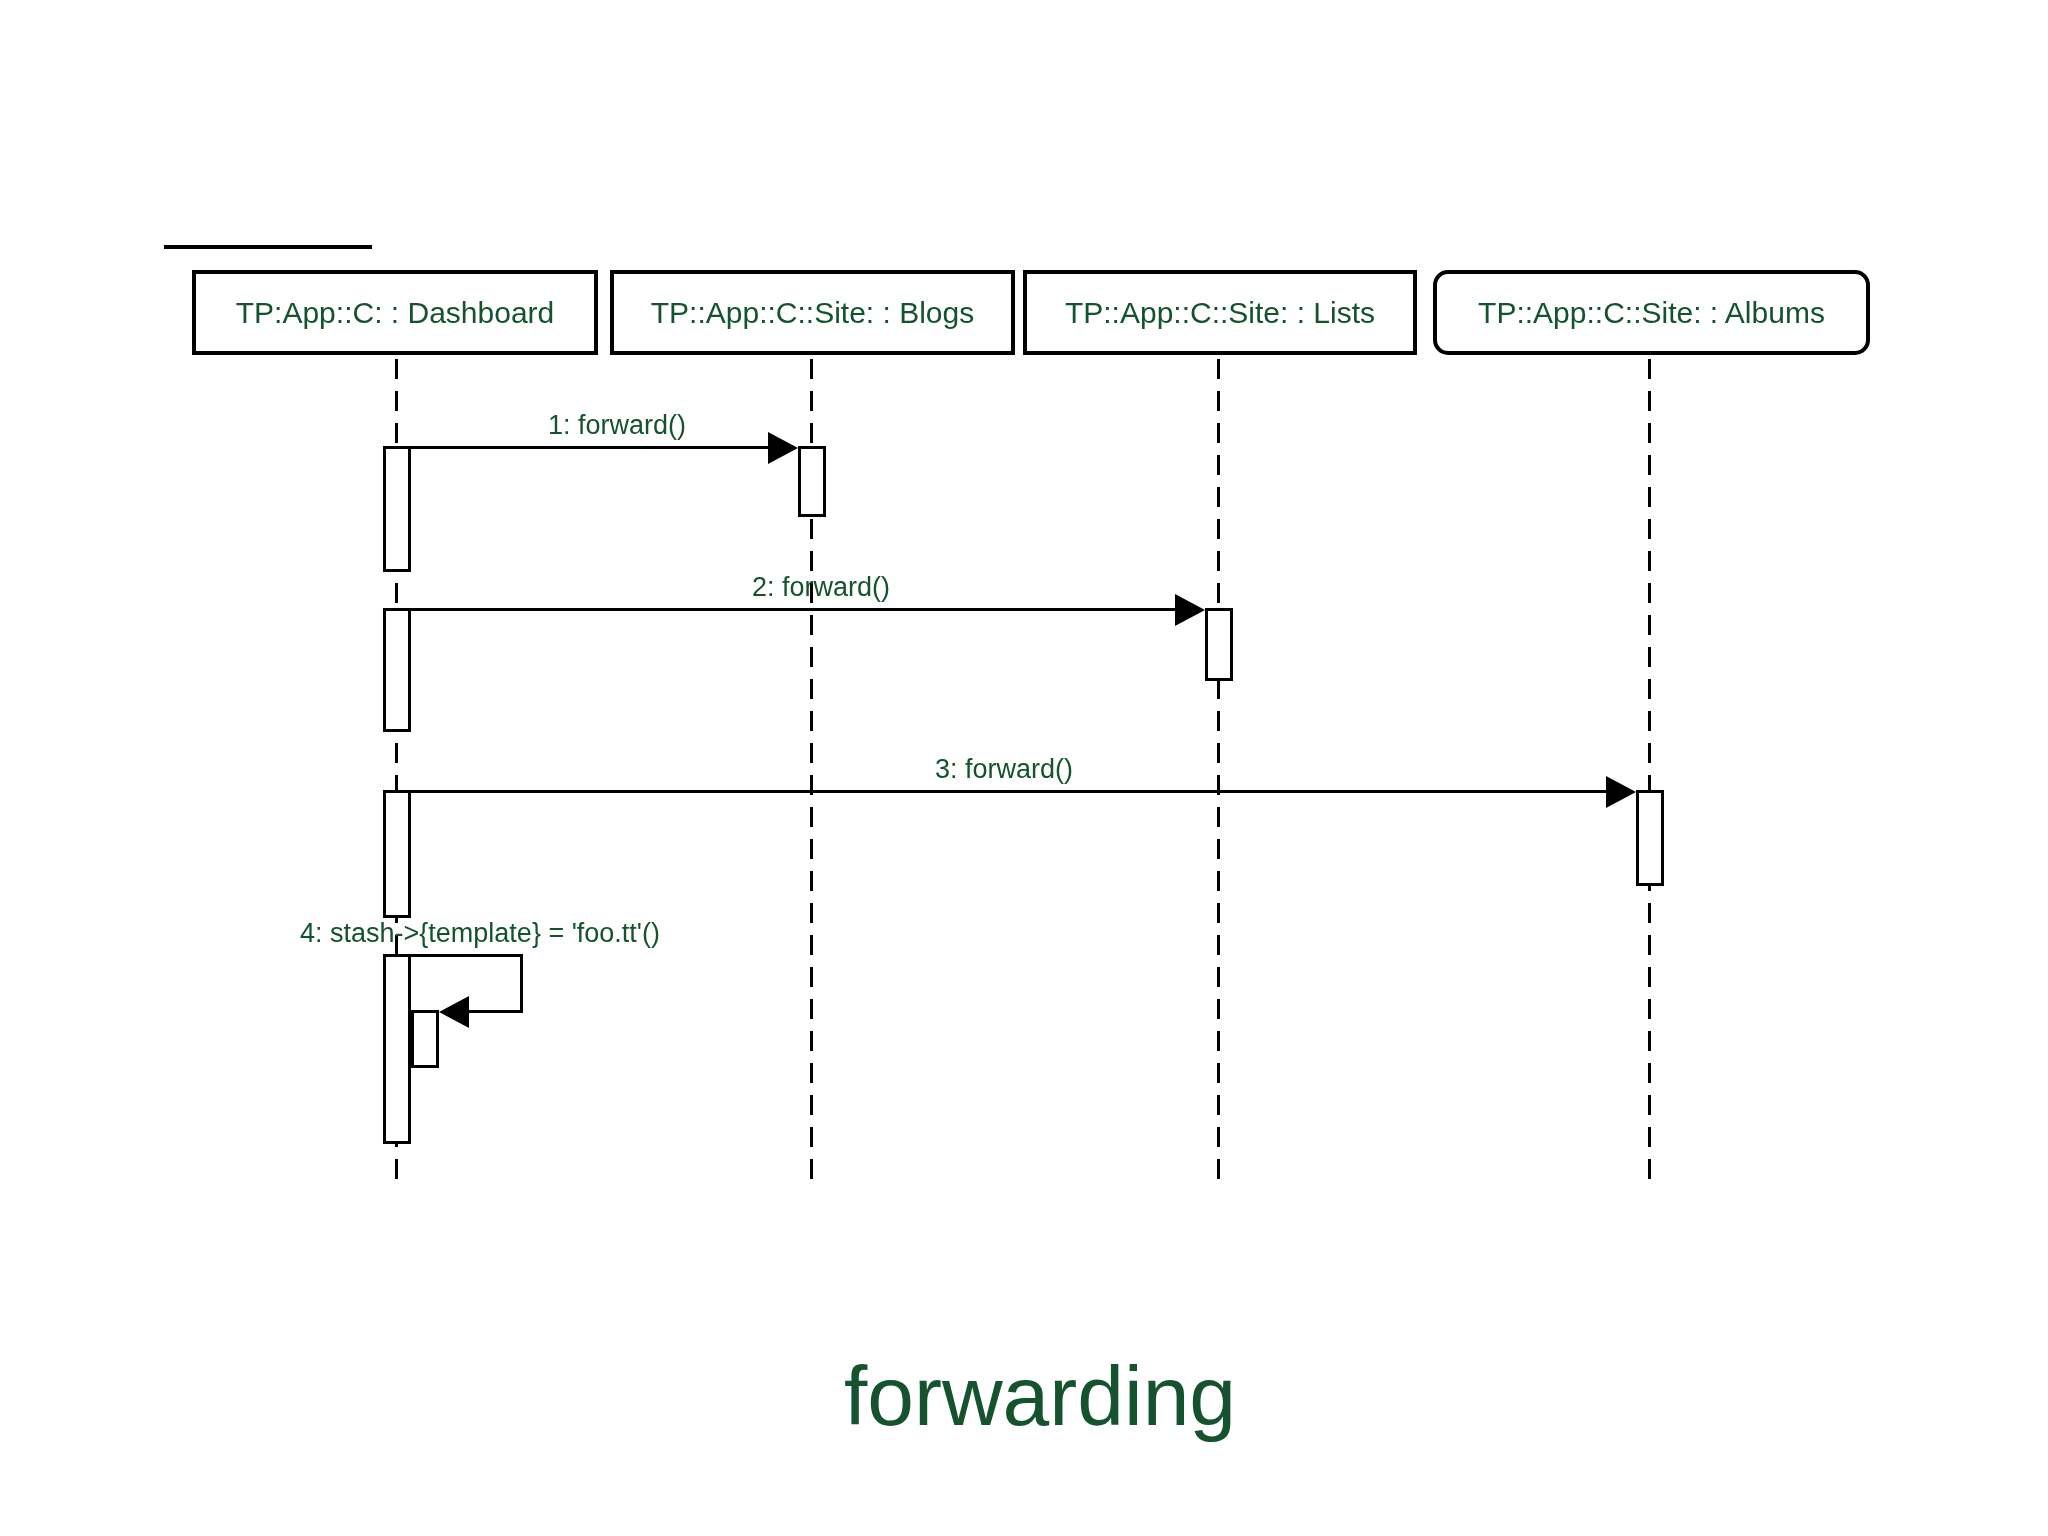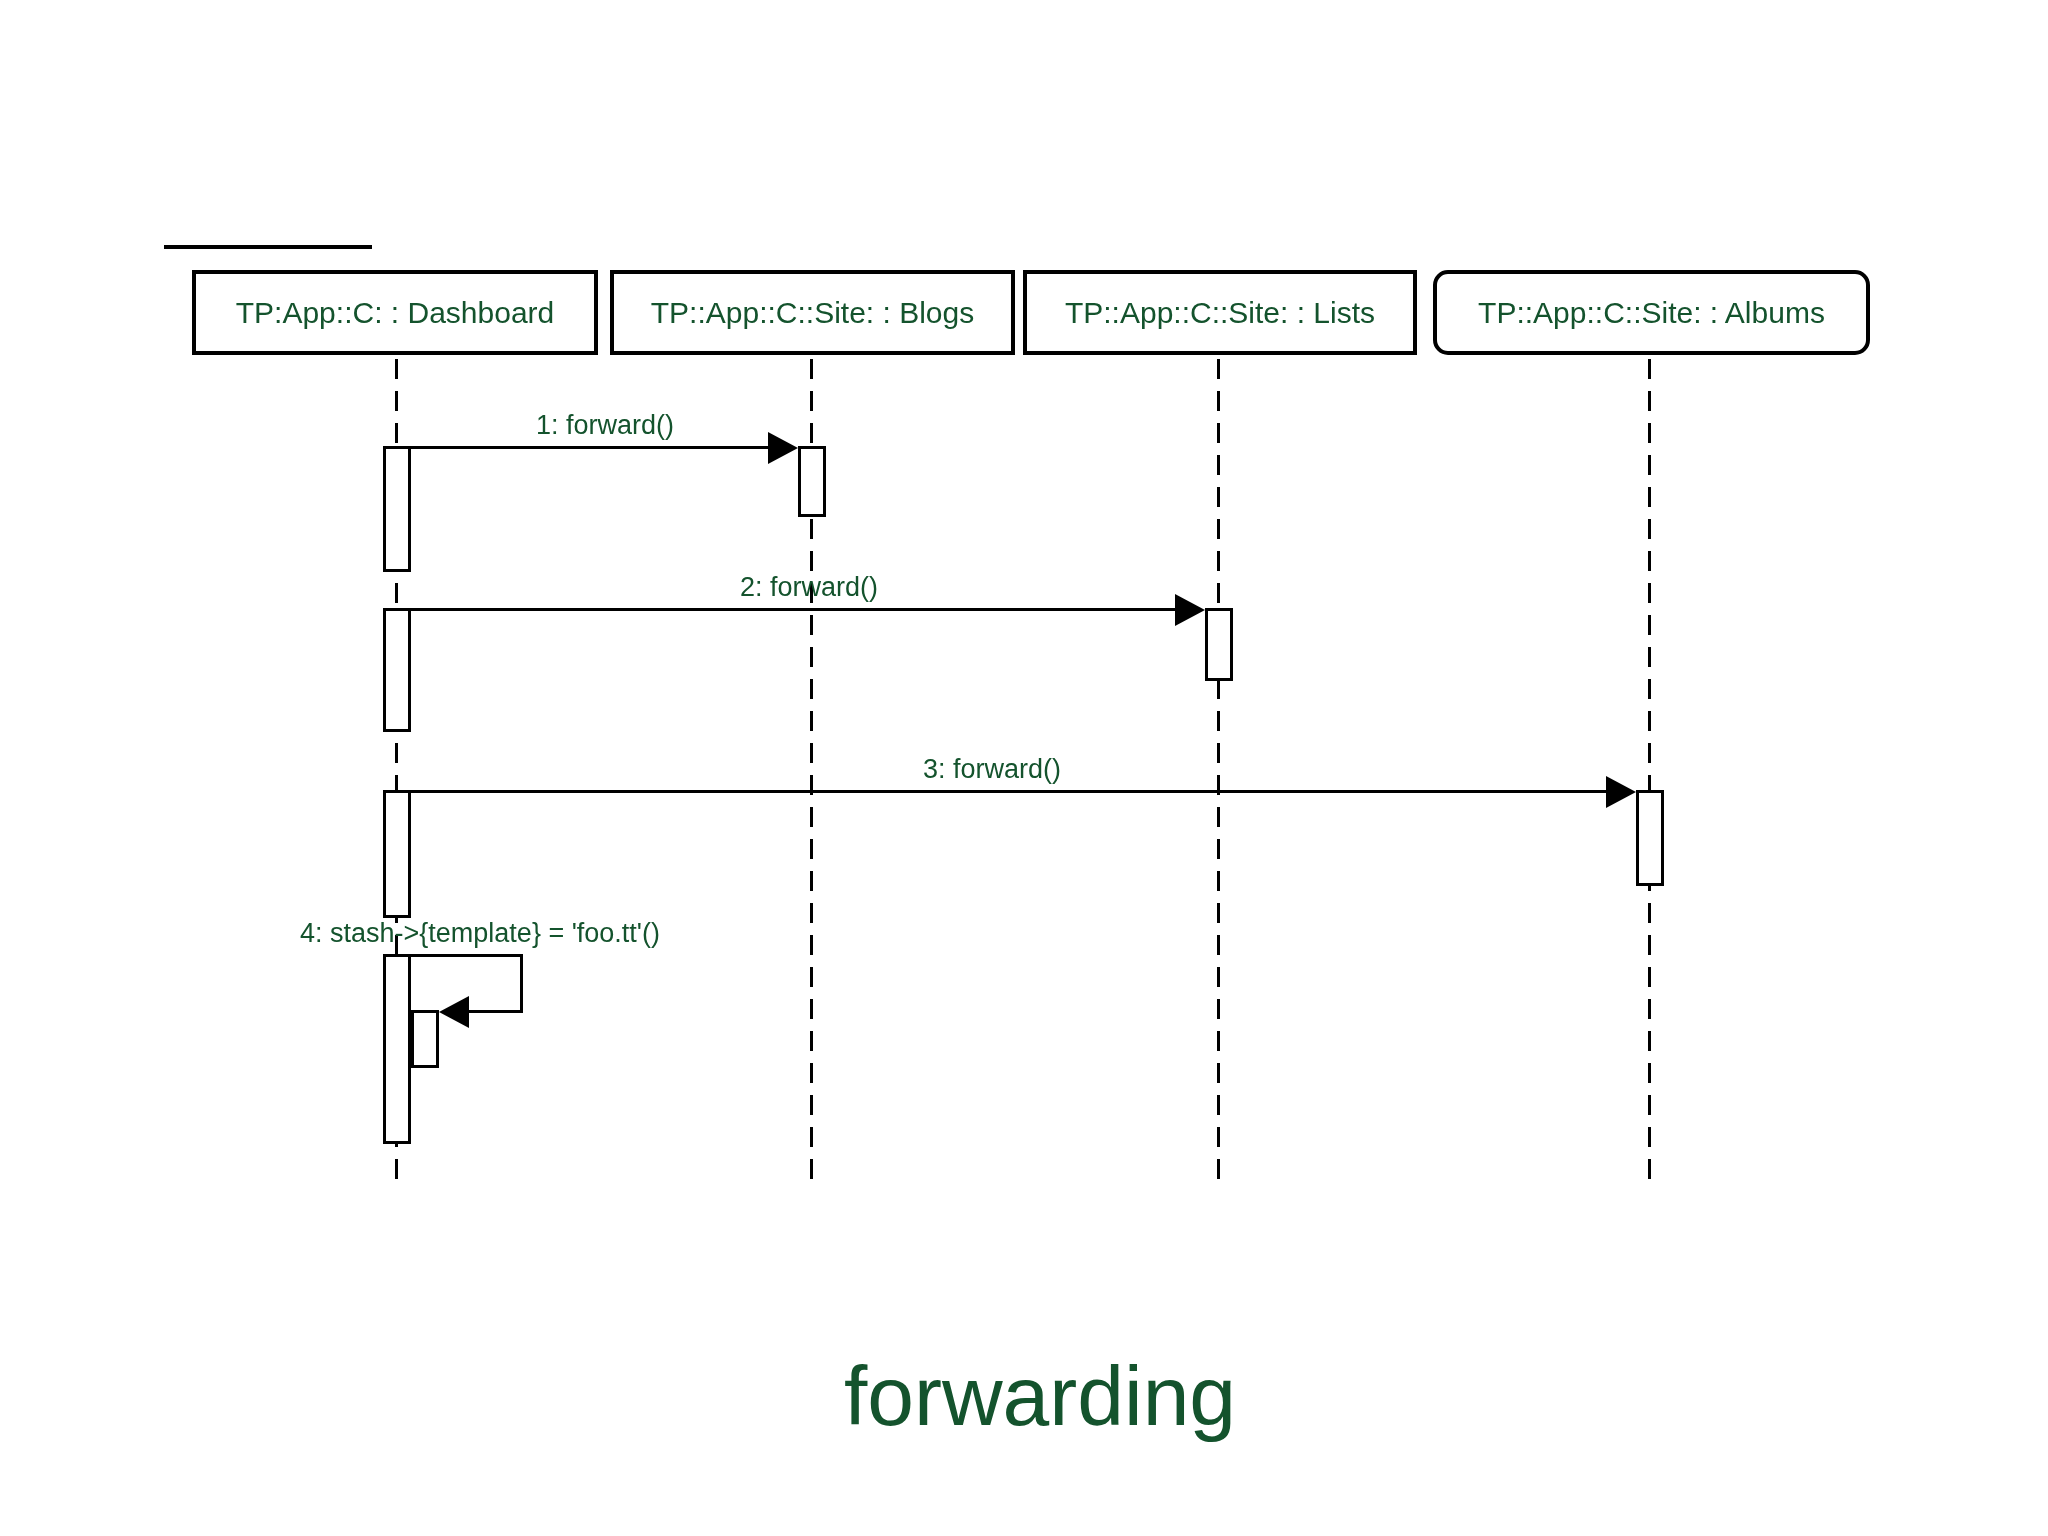--- a/index.html
+++ b/index.html
@@ -76,21 +76,21 @@
     z-index: 5;
   }
 
   
   .mlabel {
     position: absolute;
     font-size: 27px;
     white-space: nowrap;
     z-index: 6;
   }
-  .centered { transform: translateX(-50%); }
+  .centered { transform: translateX(-50%); margin-left: 12px; }
 
   
   .slide-title {
     position: absolute;
     left: 1024px;
     top: 1348px;
     transform: translateX(-50%);
     font-size: 84px;
     font-weight: 500;
     letter-spacing: 0px;

